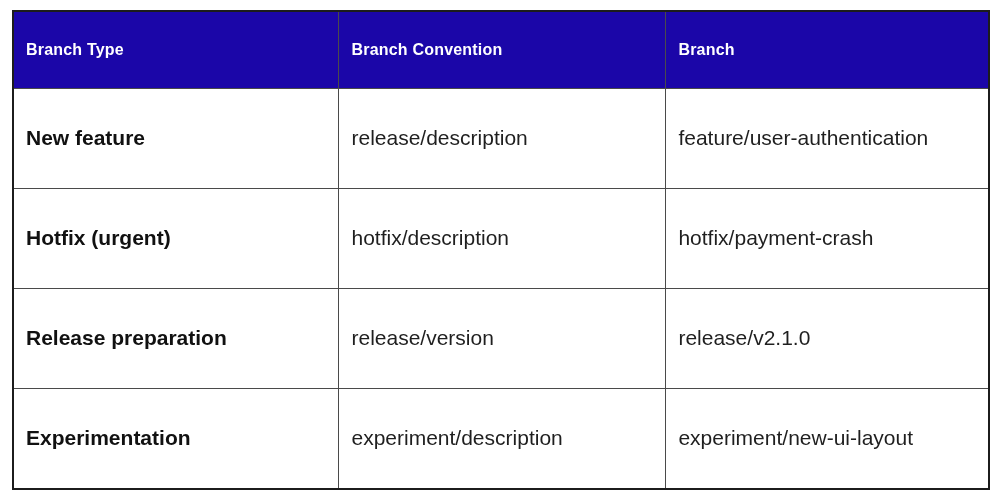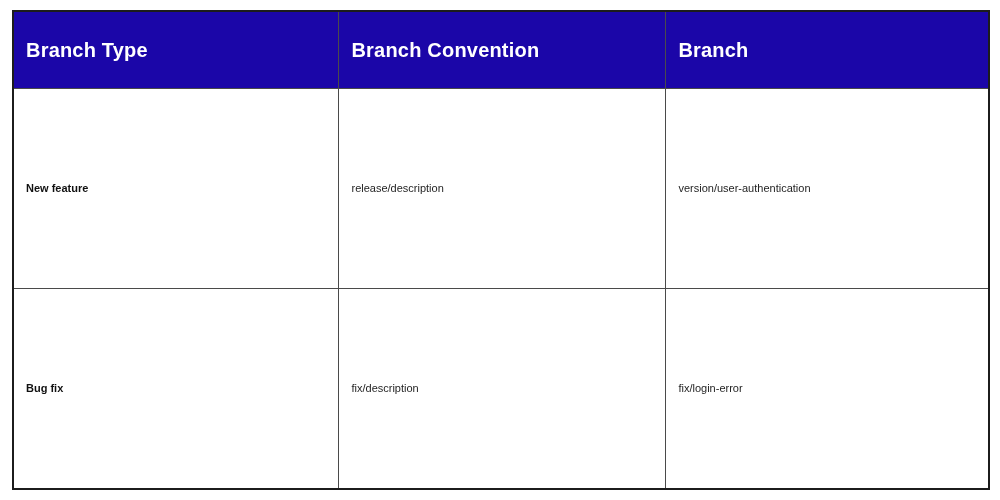--- a/index.html
+++ b/index.html
@@ -30,28 +30,28 @@
     border: 1px solid #4a4a4a;
     text-align: left;
     vertical-align: middle;
     padding: 0 14px 0 12px;
     overflow: hidden;
     white-space: nowrap;
   }
   .branch-table thead th {
     background: #1b06a8;
     color: #ffffff;
-    font-size: 20px;
+    font-size: 16px;
     font-weight: 700;
     height: 76px;
     letter-spacing: 0.2px;
   }
   .branch-table tbody td {
     height: 80px;
-    font-size: 11px;
+    font-size: 21px;
     color: #1f1f1f;
     background: #ffffff;
   }
   .branch-table tbody td.col-branch {
     font-weight: 700;
     color: #111111;
   }
   col.c1 { width: 33.4%; }
   col.c2 { width: 33.5%; }
   col.c3 { width: 33.1%; }
@@ -70,22 +70,32 @@
       <tr>
         <th>Branch Type</th>
         <th>Branch Convention</th>
         <th>Branch</th>
       </tr>
     </thead>
     <tbody>
       <tr>
         <td class="col-branch">New feature</td>
         <td class="col-naming">release/description</td>
-        <td class="col-example">version/user-authentication</td>
+        <td class="col-example">feature/user-authentication</td>
       </tr>
       <tr>
-        <td class="col-branch">Bug fix</td>
-        <td class="col-naming">fix/description</td>
-        <td class="col-example">fix/login-error</td>
+        <td class="col-branch">Hotfix (urgent)</td>
+        <td class="col-naming">hotfix/description</td>
+        <td class="col-example">hotfix/payment-crash</td>
+      </tr>
+      <tr>
+        <td class="col-branch">Release preparation</td>
+        <td class="col-naming">release/version</td>
+        <td class="col-example">release/v2.1.0</td>
+      </tr>
+      <tr>
+        <td class="col-branch">Experimentation</td>
+        <td class="col-naming">experiment/description</td>
+        <td class="col-example">experiment/new-ui-layout</td>
       </tr>
     </tbody>
   </table>
 </div>
 
 </body></html>

